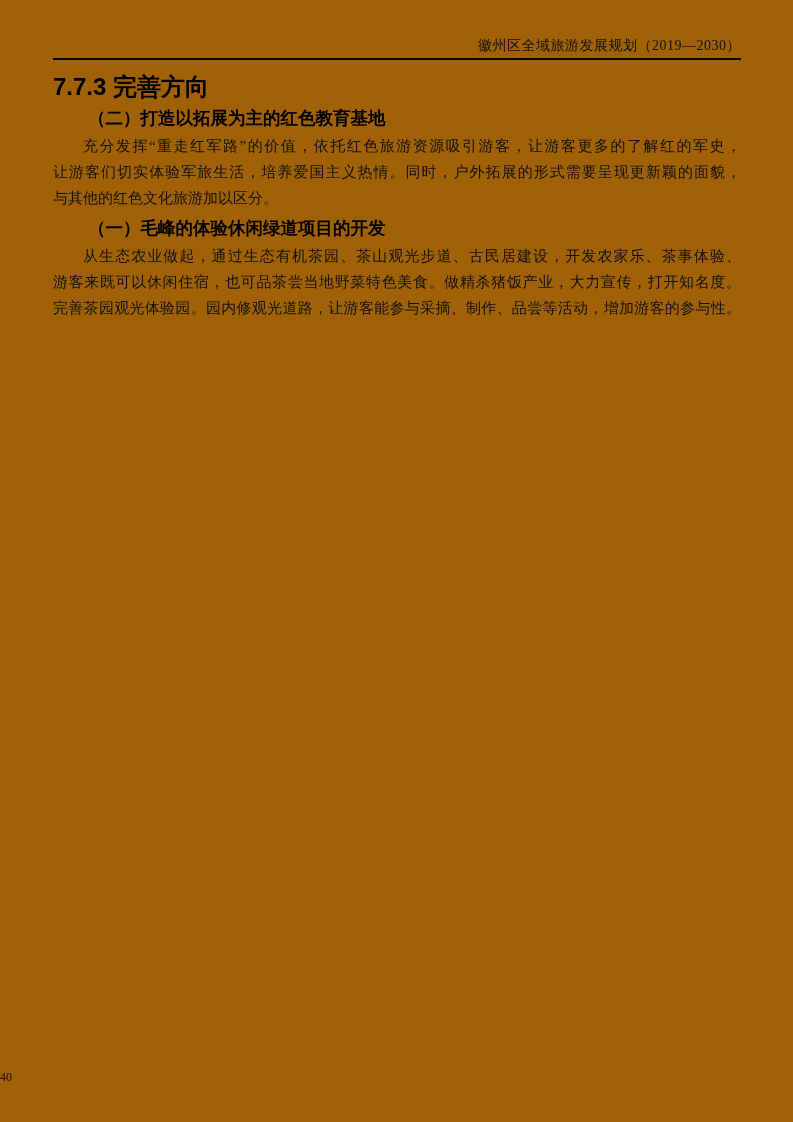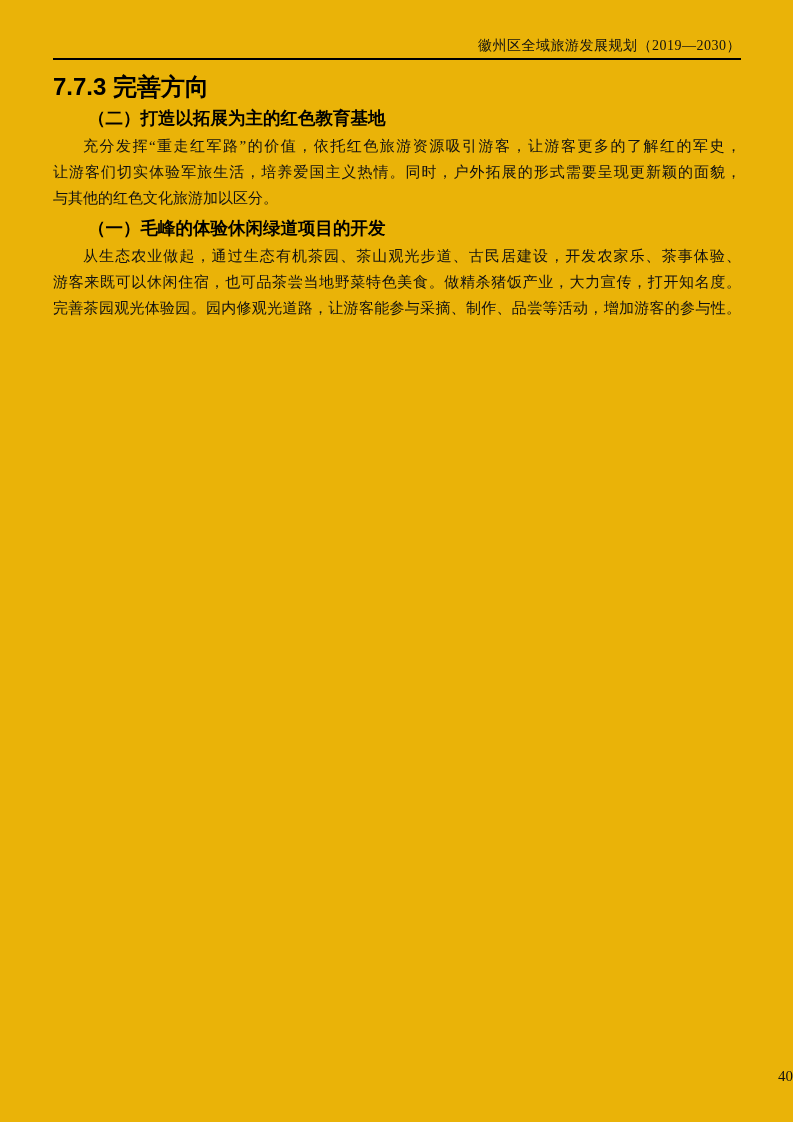--- a/index.html
+++ b/index.html
@@ -1,21 +1,21 @@
 <!DOCTYPE html>
 <html><head>
 <meta charset="utf-8">
 <style>
   html, body { margin: 0; padding: 0; background: #888; }
   .page {
     position: relative;
     width: 793px;
     height: 1122px;
     margin: 0 auto;
-    background: #eab308;
+    background: #a16207;
     color: #111111;
     font-family: "Liberation Serif", serif;
     overflow: hidden;
     box-sizing: border-box;
   }
   .content {
     position: absolute;
     left: 53px;
     top: 0;
     width: 688px;
@@ -54,22 +54,22 @@
     text-align-last: justify;
     color: #111111;
   }
   .pline.first { text-indent: 2em; }
   .pline.last { text-align-last: left; }
   .page-footer {
     position: absolute;
     left: 0;
     bottom: 37px;
     width: 100%;
-    text-align: right;
-    font-size: 15px;
+    text-align: left;
+    font-size: 12px;
     color: #111111;
   }
 </style>
 </head>
 <body>
 
 <div class="page">
   <div class="content">
 
     <div class="running-head">徽州区全域旅游发展规划（2019—2030）</div>

